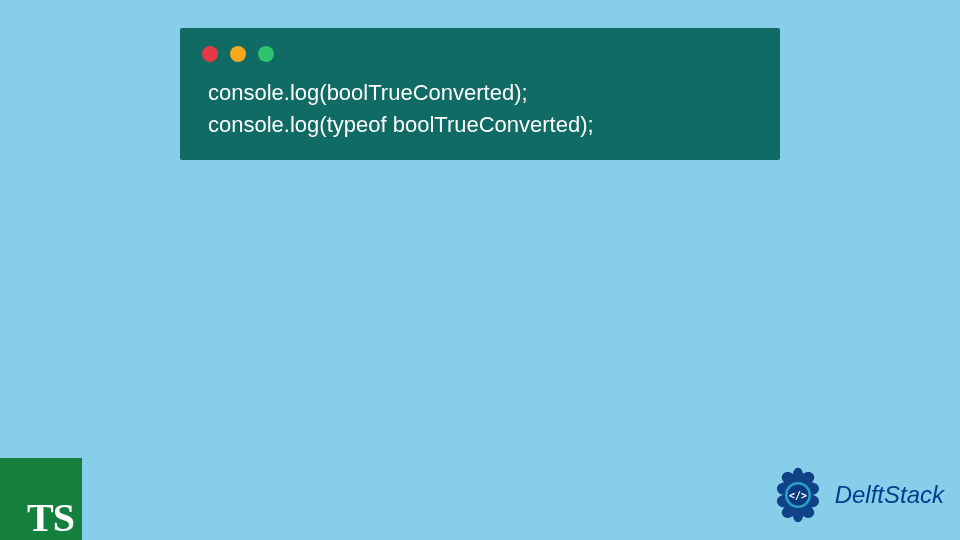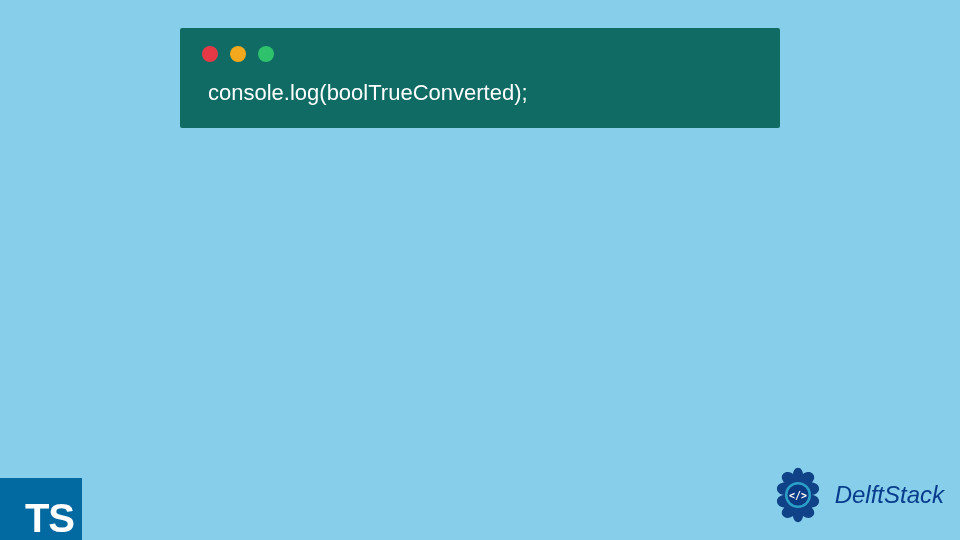--- a/index.html
+++ b/index.html
@@ -45,26 +45,27 @@
     font-size: 22px;
     font-weight: 400;
     white-space: pre;
     font-family: -apple-system, BlinkMacSystemFont, "Segoe UI", sans-serif;
   }
   .ts-badge {
     position: absolute;
     left: 0;
     bottom: 0;
     width: 82px;
-    height: 62px;
-    background: #0369a1;
+    height: 82px;
+    background: #15803d;
     display: flex;
     align-items: flex-end;
     justify-content: flex-end;
     padding: 4px 8px 2px 0;
+    font-family: Liberation Serif, serif;
   }
   .ts-text {
     color: #ffffff;
     font-weight: 700;
     font-size: 40px;
     line-height: 1;
     letter-spacing: -1px;
   }
   .delft-brand {
     position: absolute;
@@ -92,20 +93,21 @@
 <body>
 
 <div class="code-window">
   <div class="traffic-lights">
     <div class="dot red"></div>
     <div class="dot yellow"></div>
     <div class="dot green"></div>
   </div>
   <div class="code-lines">
     <div class="code-line">console.log(boolTrueConverted);</div>
+    <div class="code-line">console.log(typeof boolTrueConverted);</div>
   </div>
 </div>
 
 <div class="ts-badge">
   <span class="ts-text">TS</span>
 </div>
 
 <div class="delft-brand">
   <div class="delft-logo">
     <svg viewBox="0 0 100 100">

